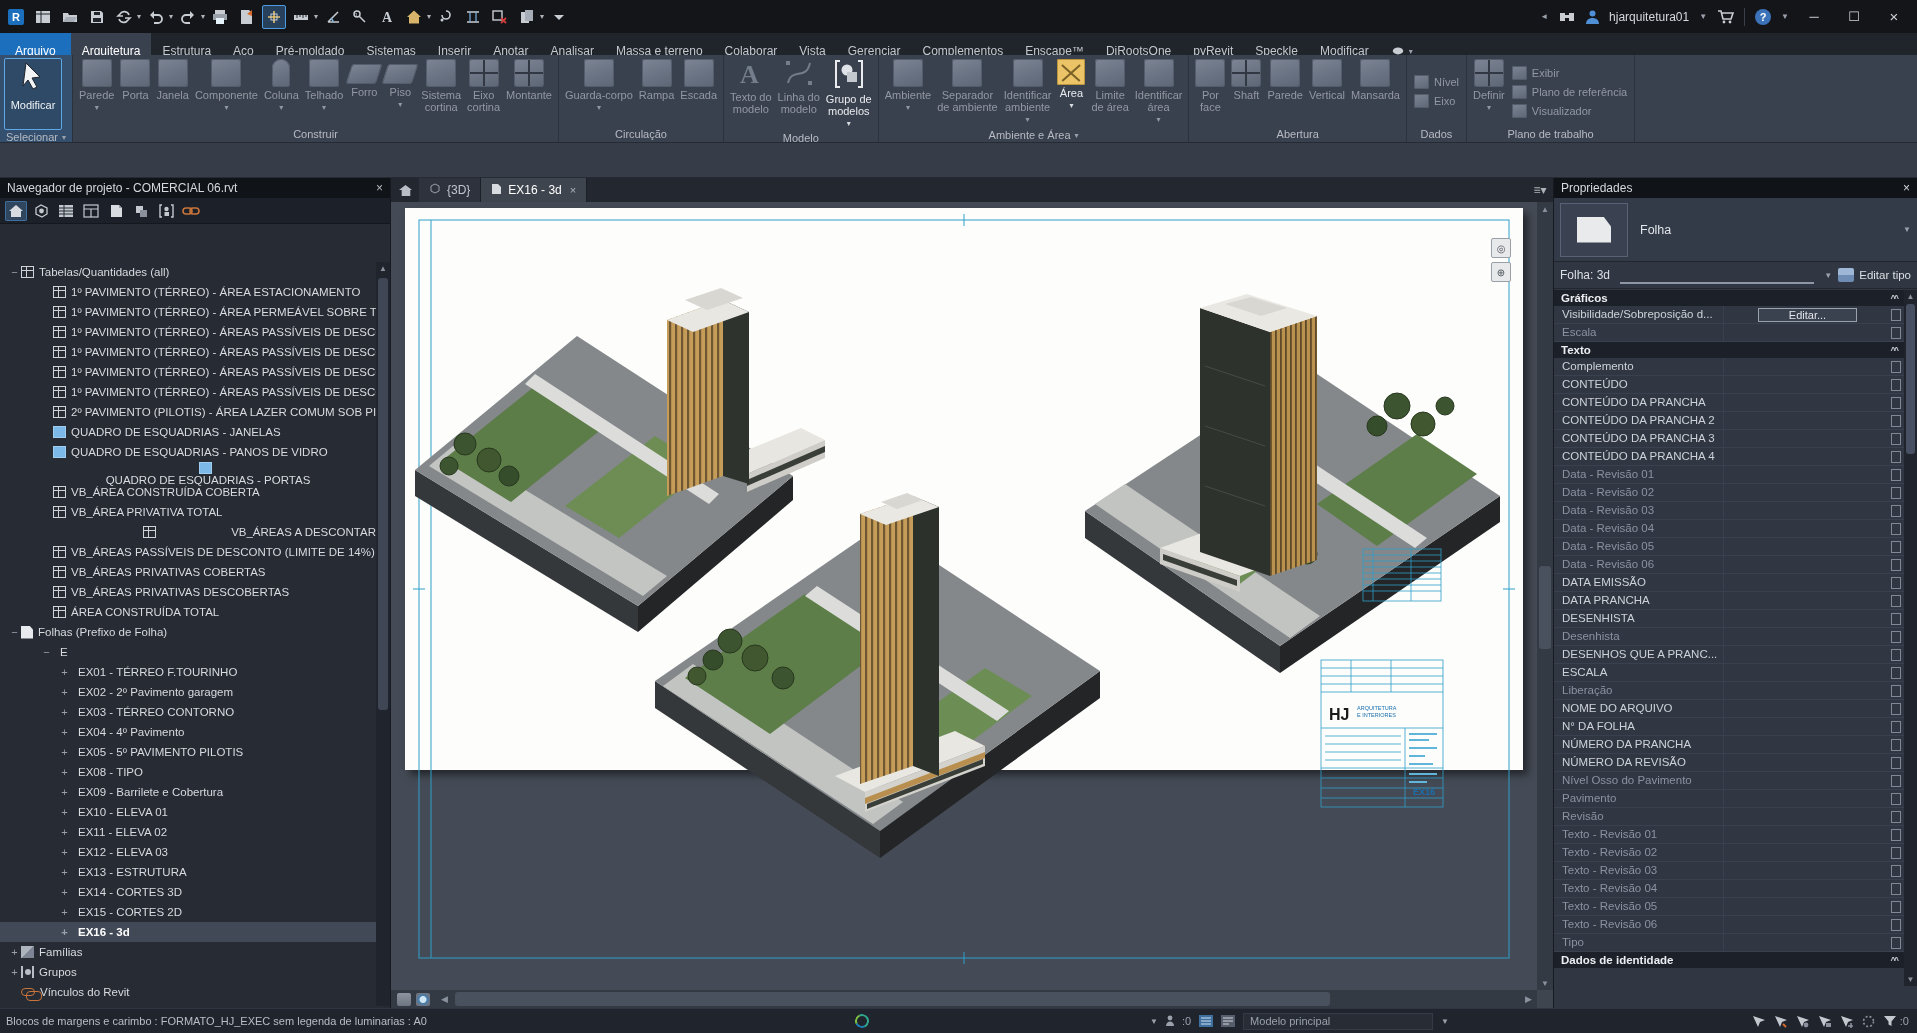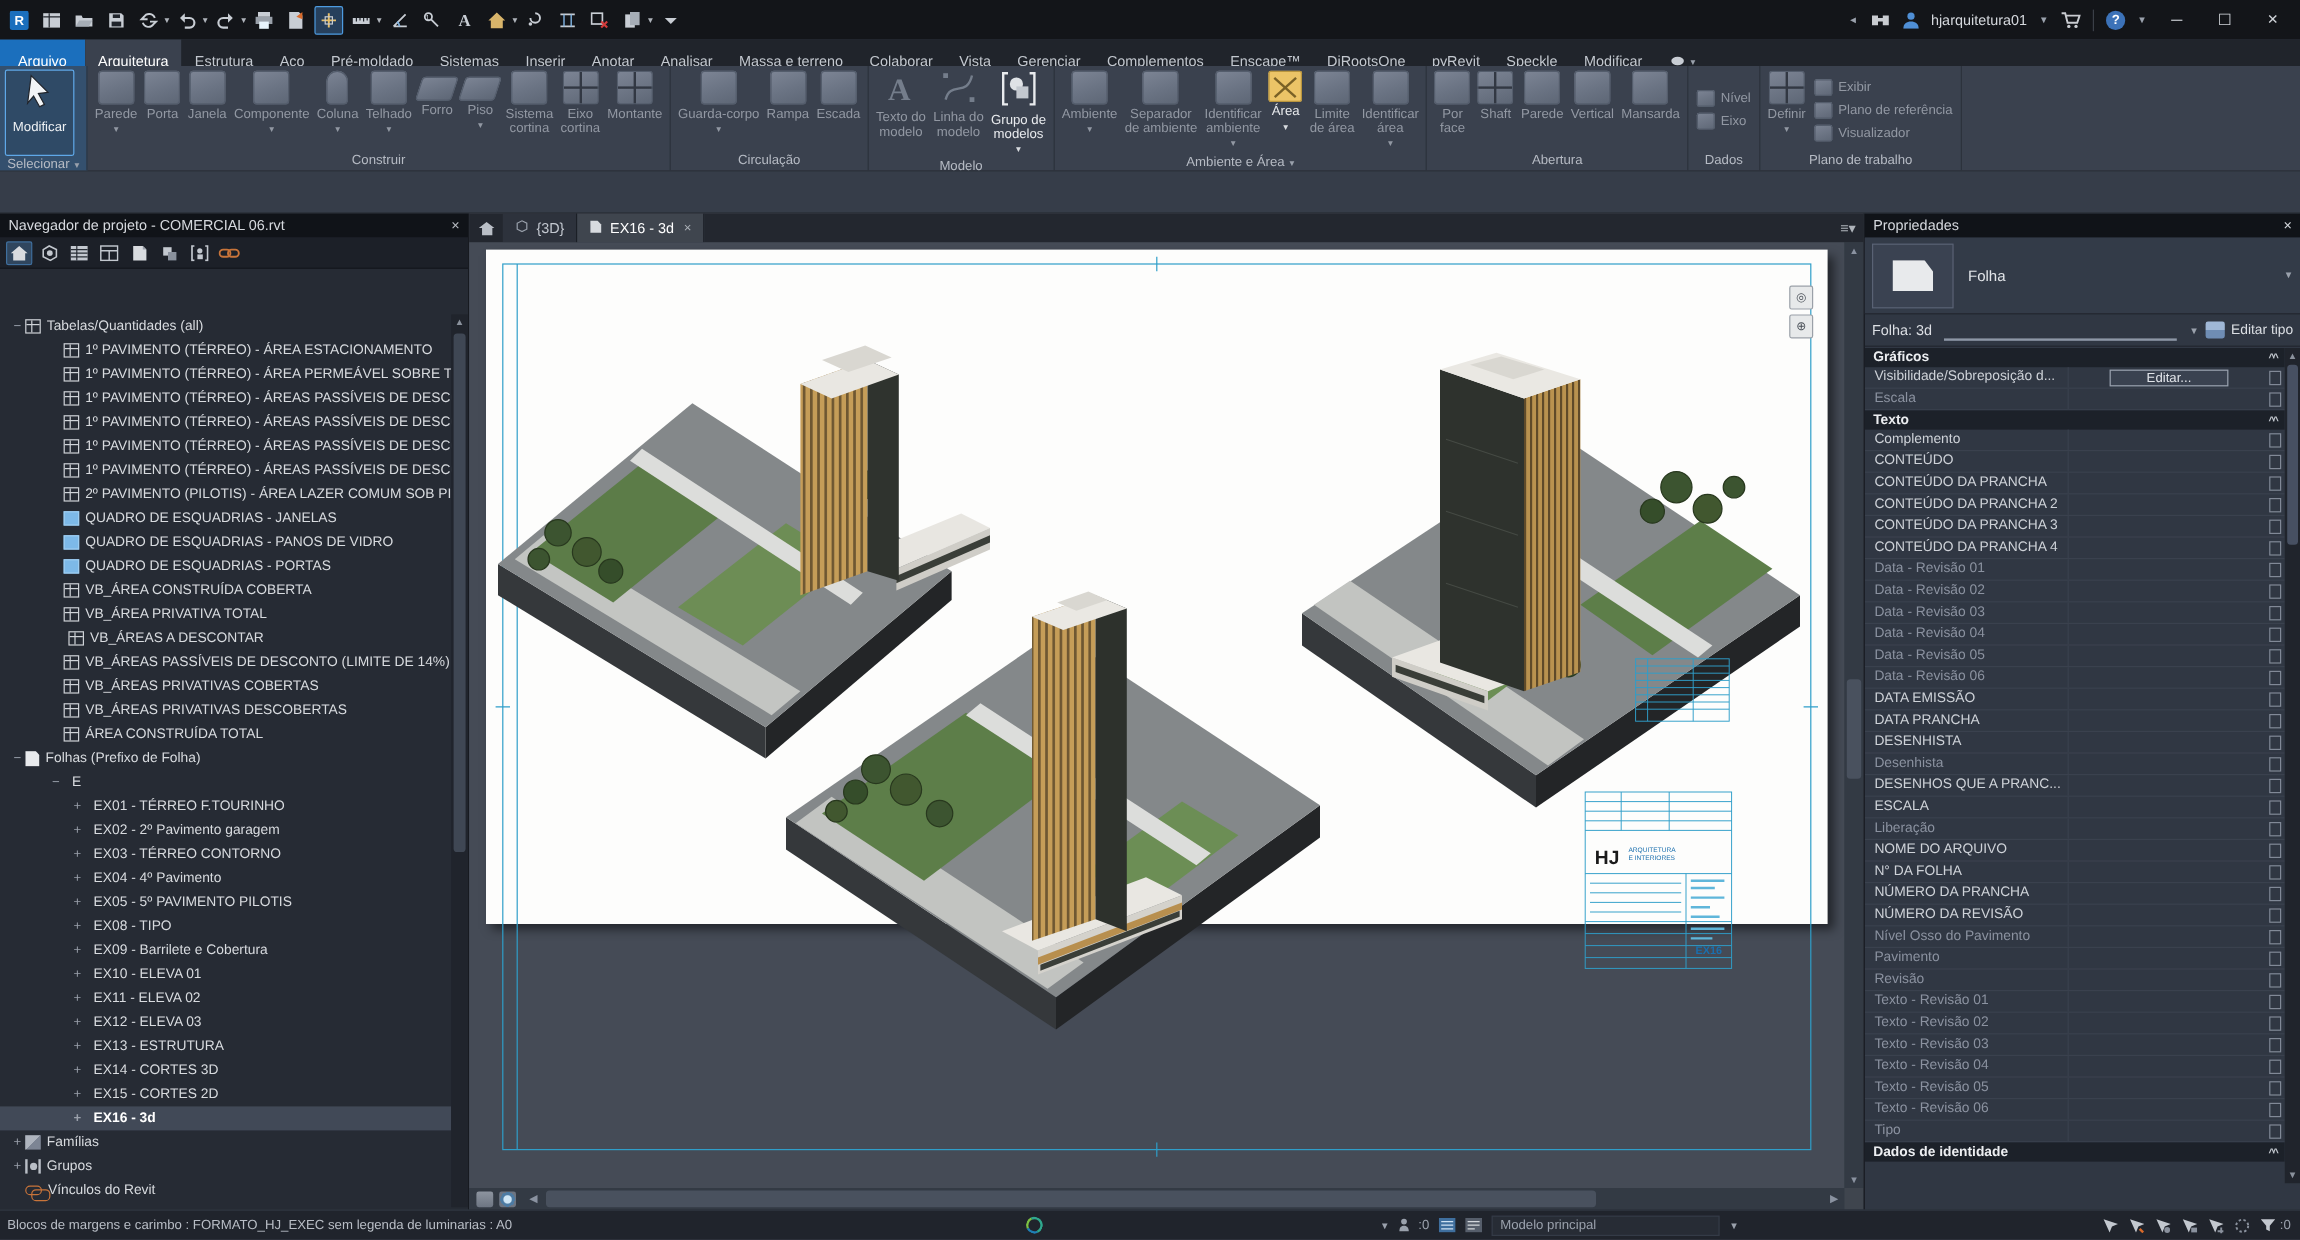--- a/index.html
+++ b/index.html
@@ -666,36 +666,36 @@
       <div class="trow" style="padding-left: 40px;">
         <span class="exp"></span>
         <span class="ticon schedico blue"></span>
         <span>QUADRO DE ESQUADRIAS - JANELAS</span>
       </div>
       <div class="trow" style="padding-left: 40px;">
         <span class="exp"></span>
         <span class="ticon schedico blue"></span>
         <span>QUADRO DE ESQUADRIAS - PANOS DE VIDRO</span>
       </div>
-      <div class="trow" style="padding-left: 40px;">
+      <div class="trow" style="padding-left: 40px; flex-direction: column;">
         <span class="exp"></span>
         <span class="ticon schedico blue"></span>
         <span>QUADRO DE ESQUADRIAS - PORTAS</span>
       </div>
       <div class="trow" style="padding-left: 40px;">
         <span class="exp"></span>
         <span class="ticon schedico"></span>
         <span>VB_ÁREA CONSTRUÍDA COBERTA</span>
       </div>
       <div class="trow" style="padding-left: 40px;">
         <span class="exp"></span>
         <span class="ticon schedico"></span>
         <span>VB_ÁREA PRIVATIVA TOTAL</span>
       </div>
-      <div class="trow" style="padding-left: 44px;">
+      <div class="trow" style="padding-left: 60px; justify-content: space-between;">
         <span class="exp"></span>
         <span class="ticon schedico"></span>
         <span>VB_ÁREAS A DESCONTAR</span>
       </div>
       <div class="trow" style="padding-left: 40px;">
         <span class="exp"></span>
         <span class="ticon schedico"></span>
         <span>VB_ÁREAS PASSÍVEIS DE DESCONTO (LIMITE DE 14%)</span>
       </div>
       <div class="trow" style="padding-left: 40px;">

